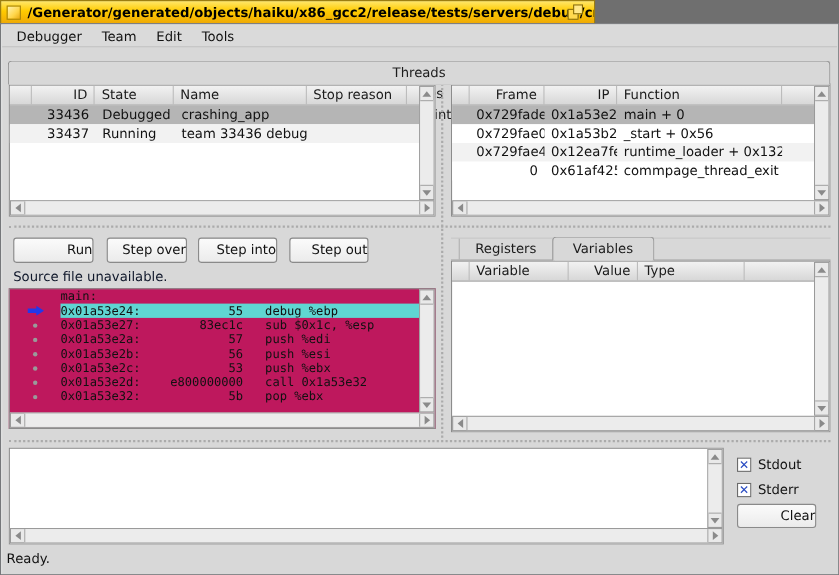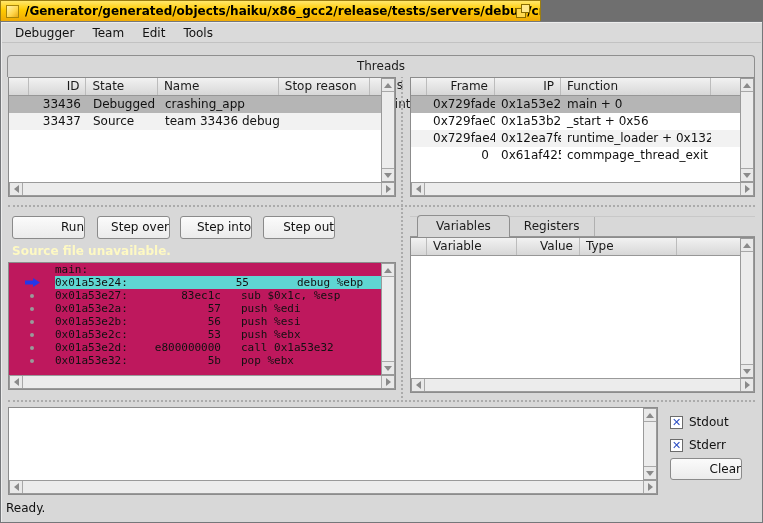--- a/index.html
+++ b/index.html
@@ -69,30 +69,30 @@
 
   
   .hsplit{position:absolute;height:0;border-top:2px dotted #ababab;}
   .vsplit{position:absolute;width:0;border-left:2px dotted #ababab;}
 
   
   .btn{position:absolute;height:23px;background:linear-gradient(180deg,#fbfbfb,#ebebeb);
     border:1px solid #8a8a8a;border-radius:3px;text-align:right;line-height:21px;color:#111;}
 
   
-  .src-status{position:absolute;left:12px;top:244px;color:#fef9c3;font-weight:bold;}
+  .src-status{position:absolute;left:12px;top:244px;color:#0f172a;}
   .disasm{position:absolute;left:8px;top:262px;width:388px;height:128px;background:#be185d;border:1px solid #8c8c8c;}
   .dis-content{position:absolute;left:0;top:0;right:14px;bottom:14px;overflow:hidden;
     font-family:"DejaVu Sans Mono","Liberation Mono",monospace;font-size:11px;}
   .dline{display:flex;height:13px;line-height:13px;position:relative;}
   .dline .gut{width:46px;flex:none;display:flex;align-items:center;justify-content:center;}
   .dline .addr{width:92px;flex:none;}
   .dline .bytes{width:74px;flex:none;text-align:right;}
   .dline .insn{margin-left:20px;white-space:pre;}
-  .dline.current .dtext{background:var(--ip-highlight,#5fd6d2);gap:28px;}
+  .dline.current .dtext{background:var(--ip-highlight,#5fd6d2);}
   .dtext{display:flex;flex:1;}
   .dot{width:4px;height:4px;border-radius:50%;background:#9a9a9a;}
 
   
   .console{position:absolute;left:8px;top:407px;width:650px;height:88px;background:#fff;border:1px solid #8c8c8c;}
   .checkline{position:absolute;display:flex;align-items:center;gap:6px;}
   .cbox{width:13px;height:13px;background:#fff;border:1px solid #6b6b6b;display:flex;
     align-items:center;justify-content:center;color:var(--checkbox,#2d4fc4);font-weight:bold;font-size:11px;line-height:11px;}
   .statusbar{position:absolute;left:6px;top:501px;color:#111;}
 </style>
@@ -139,21 +139,21 @@
     <div class="trow sel" style="margin-right:13px;">
       <div class="td thr-c0"></div>
       <div class="td thr-id num">33436</div>
       <div class="td thr-state">Debugged</div>
       <div class="td thr-name">crashing_app</div>
       <div class="td thr-stop"></div>
     </div>
     <div class="trow alt" style="margin-right:13px;">
       <div class="td thr-c0"></div>
       <div class="td thr-id num">33437</div>
-      <div class="td thr-state">Source</div>
+      <div class="td thr-state">Running</div>
       <div class="td thr-name">team 33436 debug task</div>
       <div class="td thr-stop"></div>
     </div>
     <div class="vscroll" style="height:104px;">
       <div class="sb-btn">
           <div class="tri tri-up"></div>
         </div>
       <div class="sb-thumb-v"></div>
       <div class="sb-btn">
           <div class="tri tri-down"></div>
@@ -327,22 +327,22 @@
         </div>
       <div class="sb-thumb-h"></div>
       <div class="sb-btn">
           <div class="tri tri-right"></div>
         </div>
     </div>
   </div>
 
   <div class="tabstrip" style="left:410px;top:216px;width:345px;">
     <div class="tab-lead" style="width:8px;"></div>
+    <div class="tab">Registers</div>
     <div class="tab active">Variables</div>
-    <div class="tab">Registers</div>
   </div>
 
   <div class="tpanel" style="left:410px;top:237px;width:345px;height:156px;">
     <div class="thead" style="margin-right:13px;">
       <div class="th var-c0"></div>
       <div class="th var-name">Variable</div>
       <div class="th var-val num">Value</div>
       <div class="th var-type">Type</div>
       <div class="th fill"></div>
     </div>

